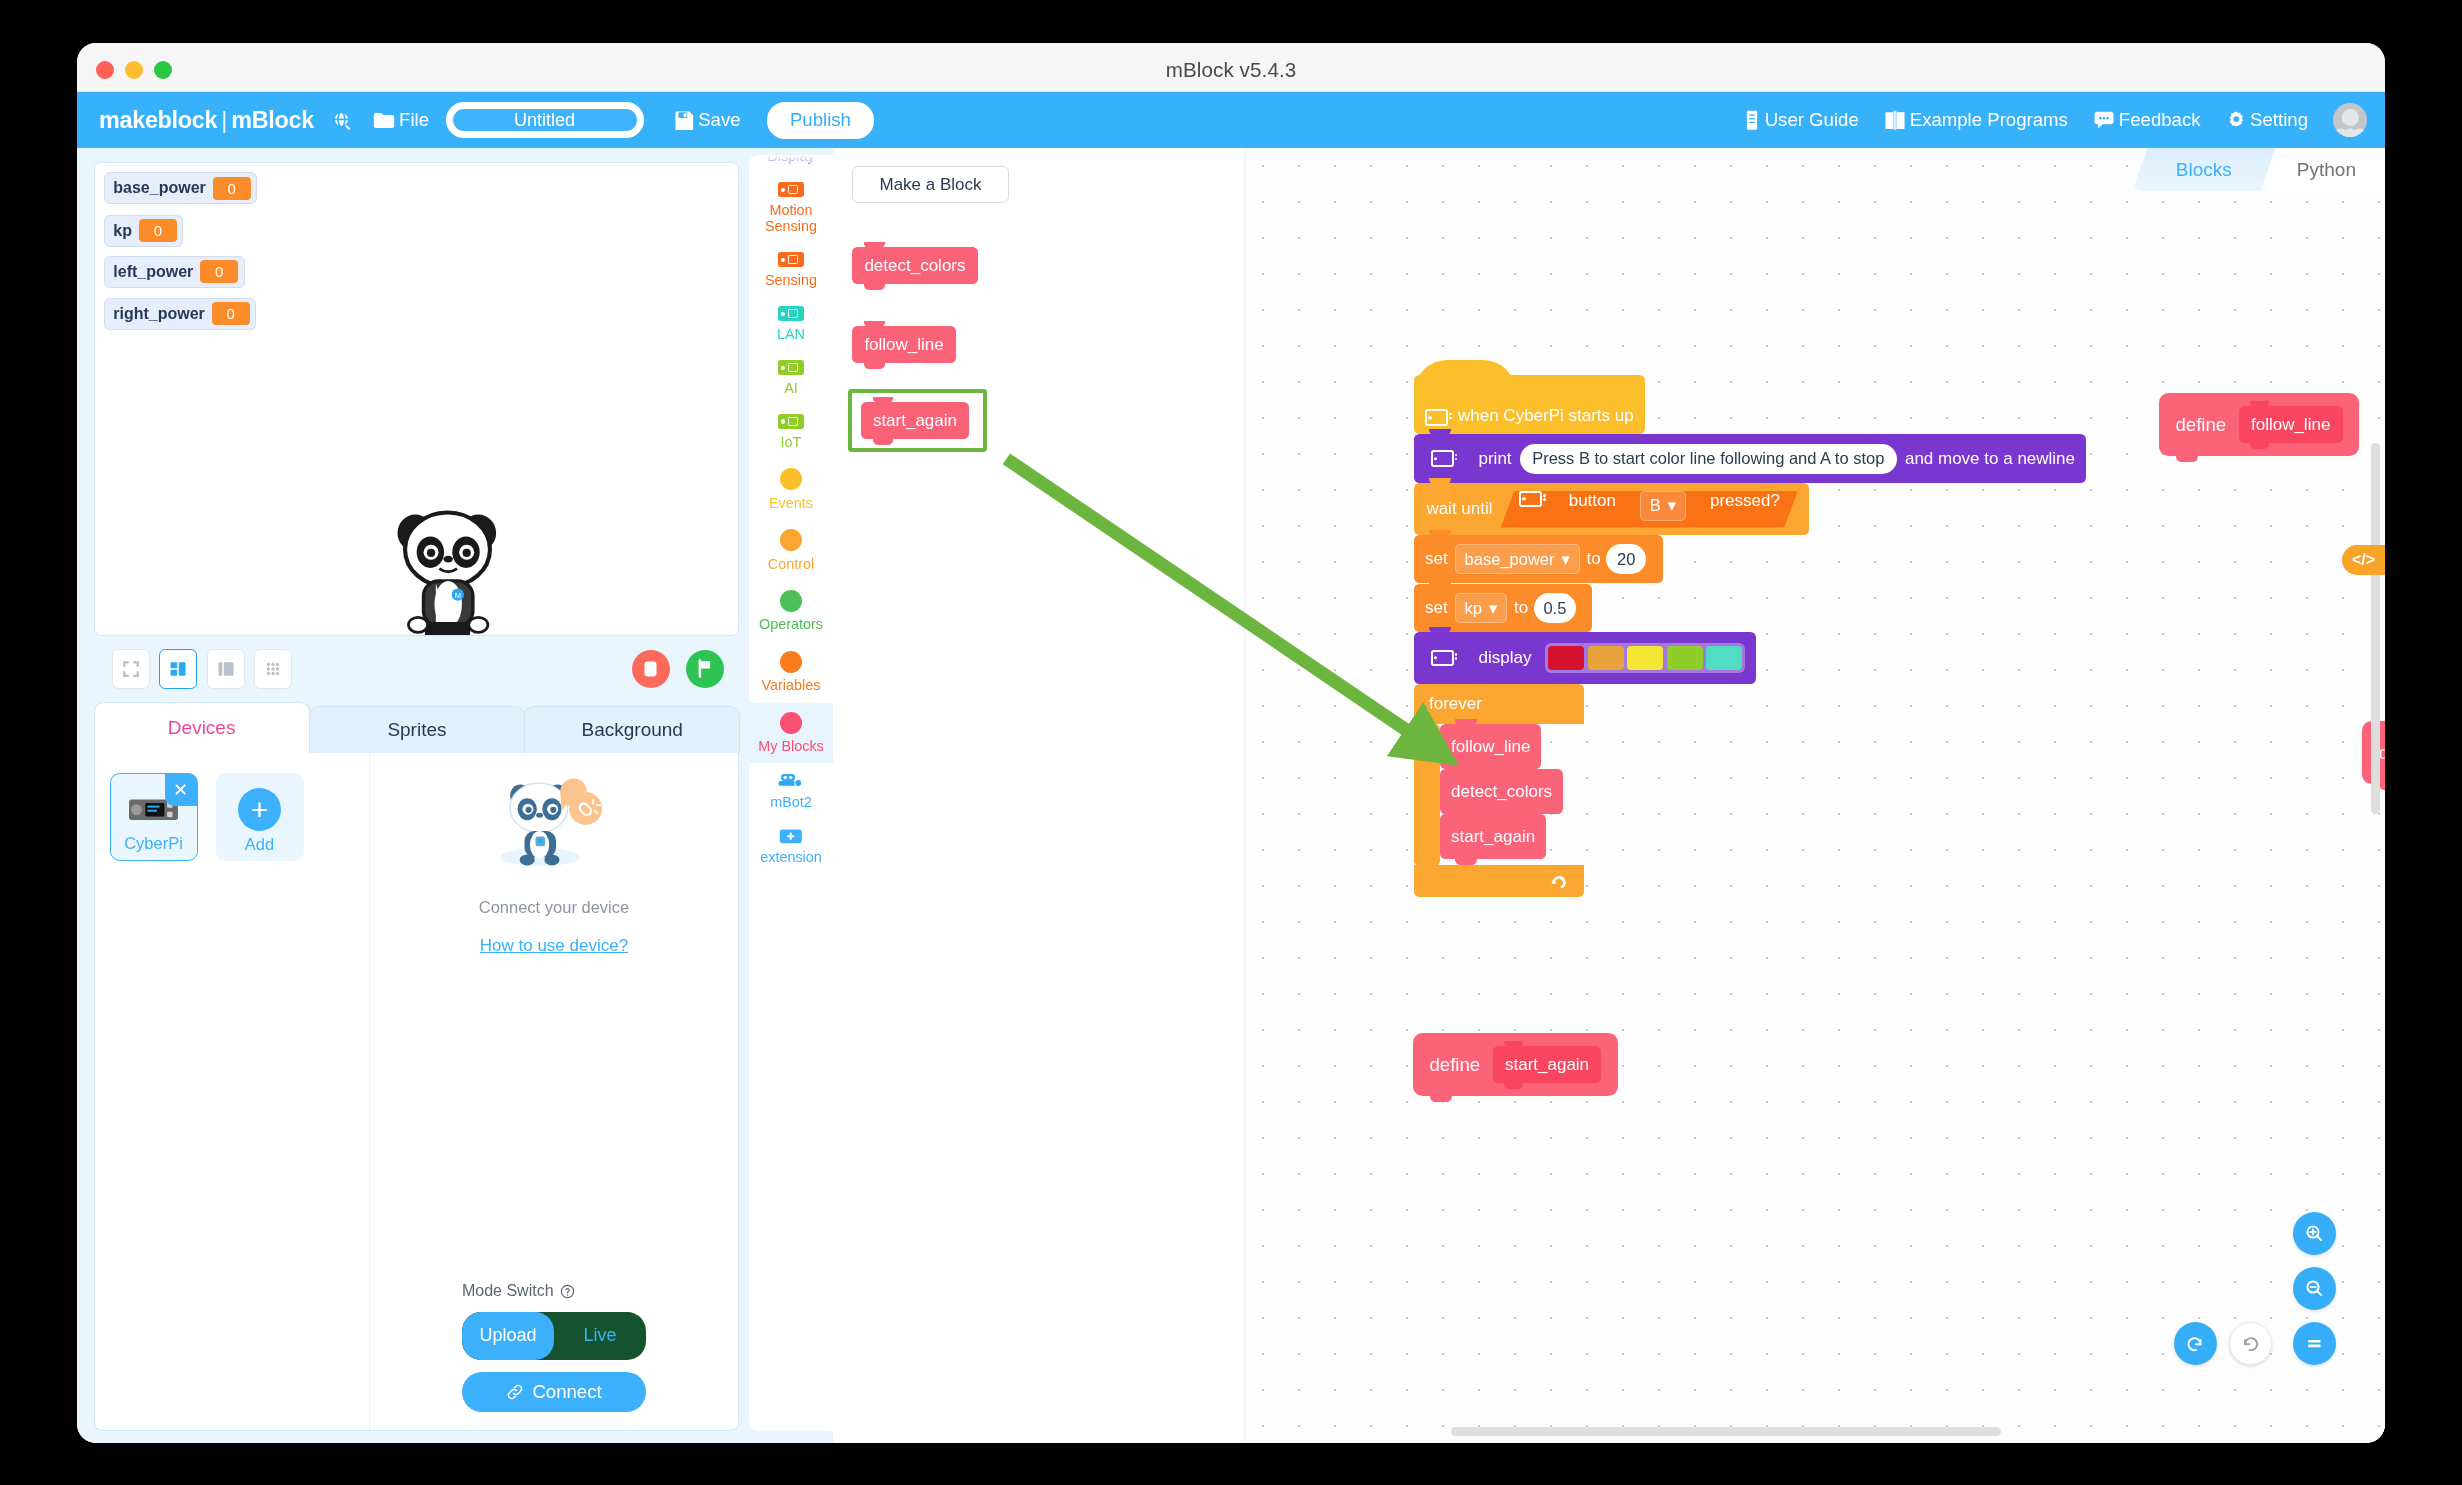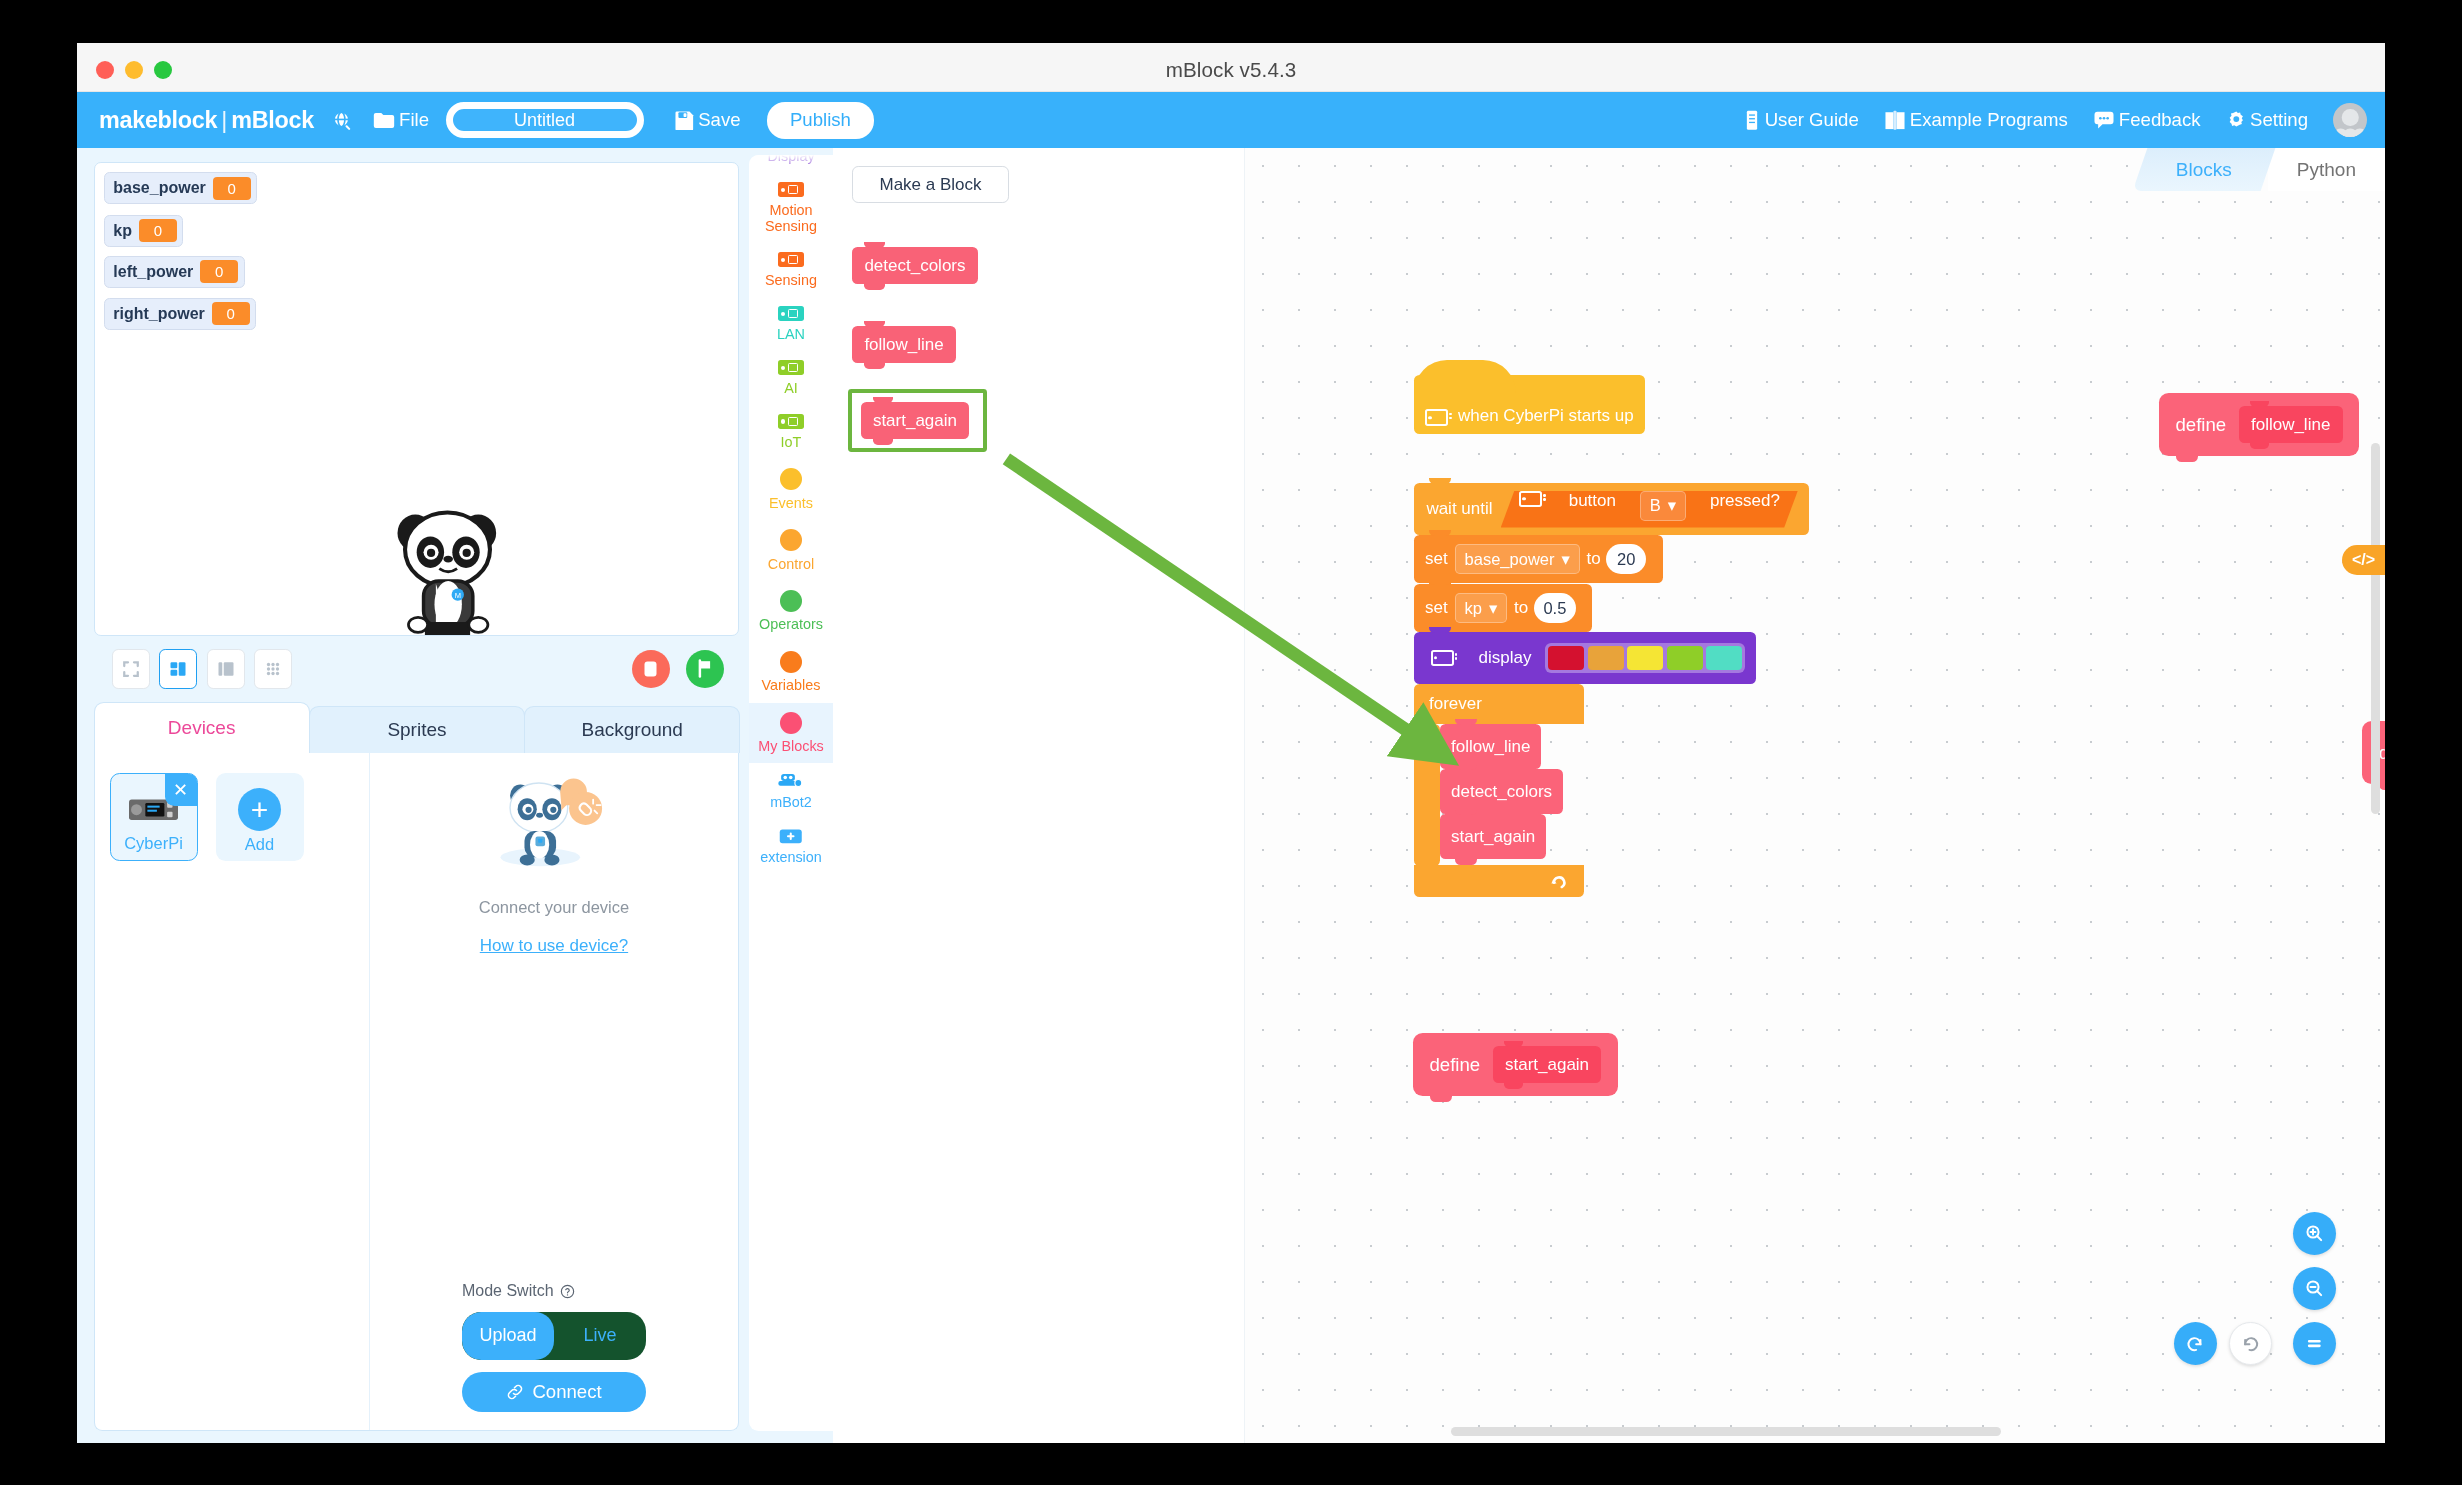--- a/index.html
+++ b/index.html
@@ -9,21 +9,21 @@
     font-family: "Liberation Sans", sans-serif;
     overflow: hidden;
   }
 
   
   #app-window {
     position: absolute;
     left: 77px; top: 43px;
     width: 2308px; height: 1400px;
     background: #f7f7f7;
-    border-radius: 0;
+    border-radius: 19px;
     overflow: hidden;
     display: flex;
     flex-direction: column;
   }
 
   
   #titlebar {
     height: 49px;
     background: #f6f6f6;
     position: relative;
@@ -989,20 +989,28 @@
           <span>Python</span>
         </div>
       </div>
 
       
       <div class="blk hat event" style="left:169px; top:227px;">
         <span class="cyberpi-ic"></span>
         <span>when CyberPi starts up</span>
       </div>
 
+      <div class="blk display" style="left:169px; top:286px; height:49px;">
+        <span class="notch-t" style="background:#7a37cf"></span>
+        <span class="notch-b" style="background:#7a37cf"></span>
+        <span class="cyberpi-ic" style="margin-left:5.5px"></span>
+        <span style="margin-left:15px">print</span>
+        <span class="txtfield">Press B to start color line following and A to stop</span>
+        <span>and move to a newline</span>
+      </div>
 
       <div class="blk control" style="left:169px; top:335px; height:52px; padding-left:12.4px;">
         <span class="notch-t" style="background:#fba630"></span>
         <span class="notch-b" style="background:#fba630"></span>
         <span>wait until</span>
         <span class="hexwrap">
           <span class="cyberpi-ic"></span>
           <span>button</span>
           <span class="dropfield">
             <span>B</span>

